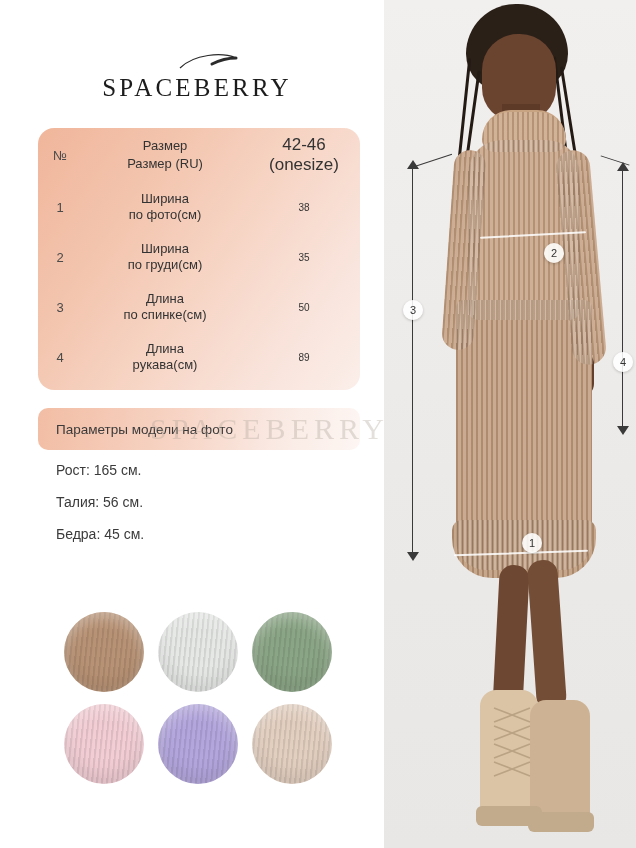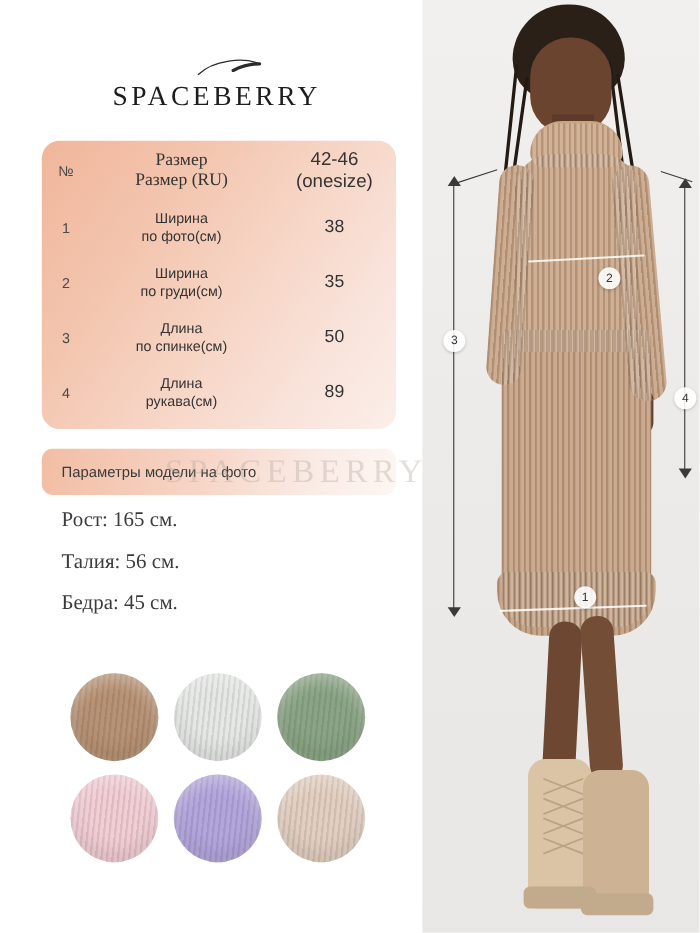--- a/index.html
+++ b/index.html
@@ -51,24 +51,24 @@
   .c-num {
     width: 44px; text-align: center;
     font-size: 13px; color: #4a4a4a;
   }
   .c-name {
     flex: 1; text-align: center;
     font-size: 13px; color: #333; line-height: 16px;
   }
   .c-val {
     width: 112px; text-align: center;
-    font-size: 16px; color: #333;
+    font-size: 10px; color: #333;
   }
   .head-row { height: 54px; }
-  .head-row .c-name { font-size: 16px; line-height: 18px; font-family: Liberation Serif, serif; }
+  .head-row .c-name { font-size: 13px; line-height: 18px; }
   .head-row .c-val { font-size: 17px; }
   .body-row { height: 50px; }
 
   
   .model-card {
     position: absolute;
     left: 38px; top: 408px;
     width: 322px; height: 42px;
     border-radius: 10px;
     background: linear-gradient(100deg, #f2bda4 0%, #f7d5c6 45%, #faeae4 75%, #fdf6f3 100%);
@@ -78,24 +78,23 @@
     padding-left: 18px;
     font-size: 13.5px;
     color: #3a3a3a;
   }
   .model-lines {
     position: absolute;
     left: 56px; top: 462px;
     width: 300px;
   }
   .model-line {
-    font-size: 19px;
+    font-size: 14px;
     color: #3b3b3b;
     margin-bottom: 16px;
-    font-family: Liberation Serif, serif;
   }
 
   
   .colors-title {
     position: absolute;
     left: 26px; top: 578px;
     font-size: 16.5px;
     font-weight: 700;
     color: #1e1e1e;
     letter-spacing: 0.2px;

